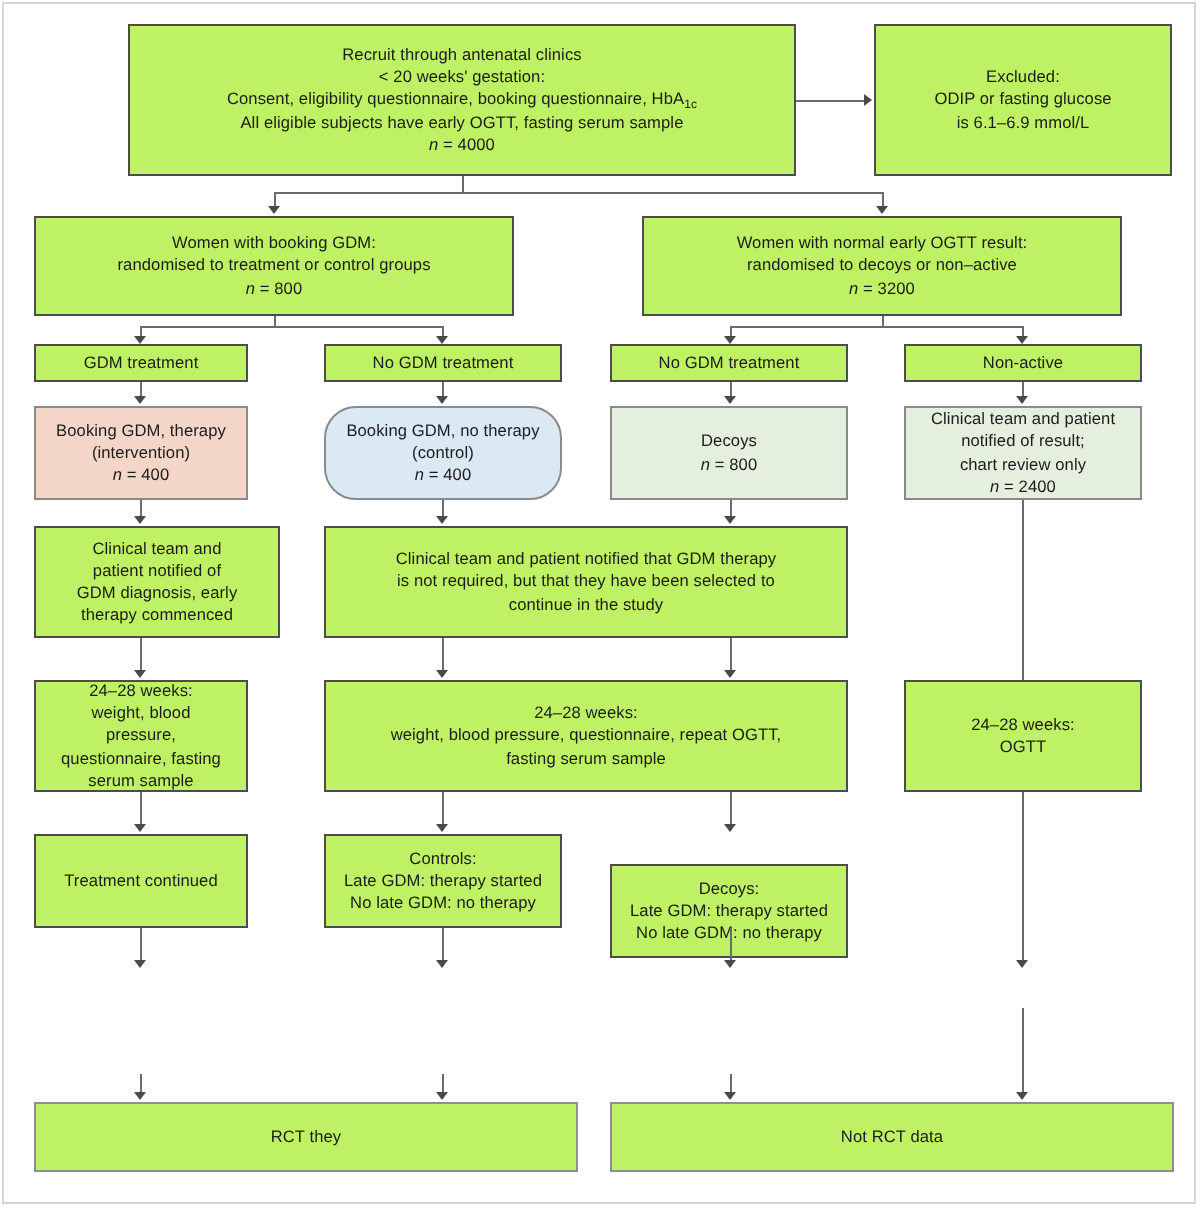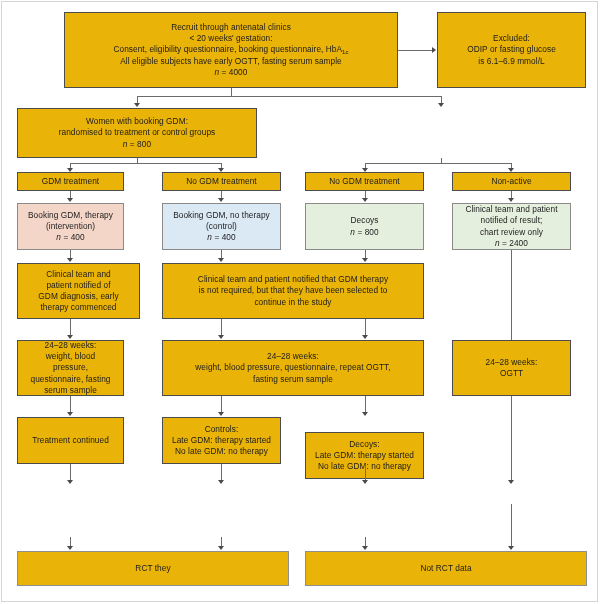--- a/index.html
+++ b/index.html
@@ -14,21 +14,21 @@
   .frame{
     position:absolute;left:0.5px;top:0.5px;width:597px;height:601px;
     border:1px solid #d6d6d6;
     box-sizing:border-box;
     pointer-events:none;
   }
   .box{
     position:absolute;
     box-sizing:border-box;
     border:1px solid #4c4c4c;
-    background:#eab308;
+    background:#bef264;
     display:flex;
     align-items:center;
     justify-content:center;
     text-align:center;
     color:#1c1c1c;
     font-size:8.3px;
     line-height:1.34;
     padding:2px 3px;
     letter-spacing:0.05px;
   }
@@ -86,20 +86,25 @@
   <div class="arrow-d" style="left:134px;top:103px;"></div>
   <div class="ln vln" style="left:441px;top:96px;height:9px;"></div>
   <div class="arrow-d" style="left:438px;top:103px;"></div>
 
   <div class="box" style="left:17px;top:108px;width:240px;height:50px;">
     <span class="txt">Women with booking GDM:
 randomised to treatment or control groups
 <i>n</i> = 800</span>
   </div>
 
+  <div class="box" style="left:321px;top:108px;width:240px;height:50px;">
+    <span class="txt">Women with normal early OGTT result:
+randomised to decoys or non–active
+<i>n</i> = 3200</span>
+  </div>
 
   <div class="ln vln" style="left:137px;top:158px;height:5px;"></div>
   <div class="ln hln" style="left:70px;top:163px;width:151px;"></div>
   <div class="ln vln" style="left:70px;top:163px;height:7px;"></div>
   <div class="arrow-d" style="left:67px;top:168px;"></div>
   <div class="ln vln" style="left:221px;top:163px;height:7px;"></div>
   <div class="arrow-d" style="left:218px;top:168px;"></div>
 
   <div class="ln vln" style="left:441px;top:158px;height:5px;"></div>
   <div class="ln hln" style="left:365px;top:163px;width:146px;"></div>
@@ -128,21 +133,21 @@
   <div class="ln vln" style="left:365px;top:191px;height:10px;"></div>
   <div class="arrow-d" style="left:362px;top:198px;"></div>
   <div class="ln vln" style="left:511px;top:191px;height:10px;"></div>
   <div class="arrow-d" style="left:508px;top:198px;"></div>
 
   <div class="box fill-pink" style="left:17px;top:203px;width:107px;height:47px;">
     <span class="txt">Booking GDM, therapy
 (intervention)
 <i>n</i> = 400</span>
   </div>
-  <div class="box fill-blue" style="left:162px;top:203px;width:119px;height:47px;">
+  <div class="box fill-blue" style="left:162px;top:203px;width:119px;height:47px;border-radius:16px;">
     <span class="txt">Booking GDM, no therapy
 (control)
 <i>n</i> = 400</span>
   </div>
   <div class="box fill-green" style="left:305px;top:203px;width:119px;height:47px;">
     <span class="txt">Decoys
 <i>n</i> = 800</span>
   </div>
   <div class="box fill-green" style="left:452px;top:203px;width:119px;height:47px;">
     <span class="txt">Clinical team and patient

